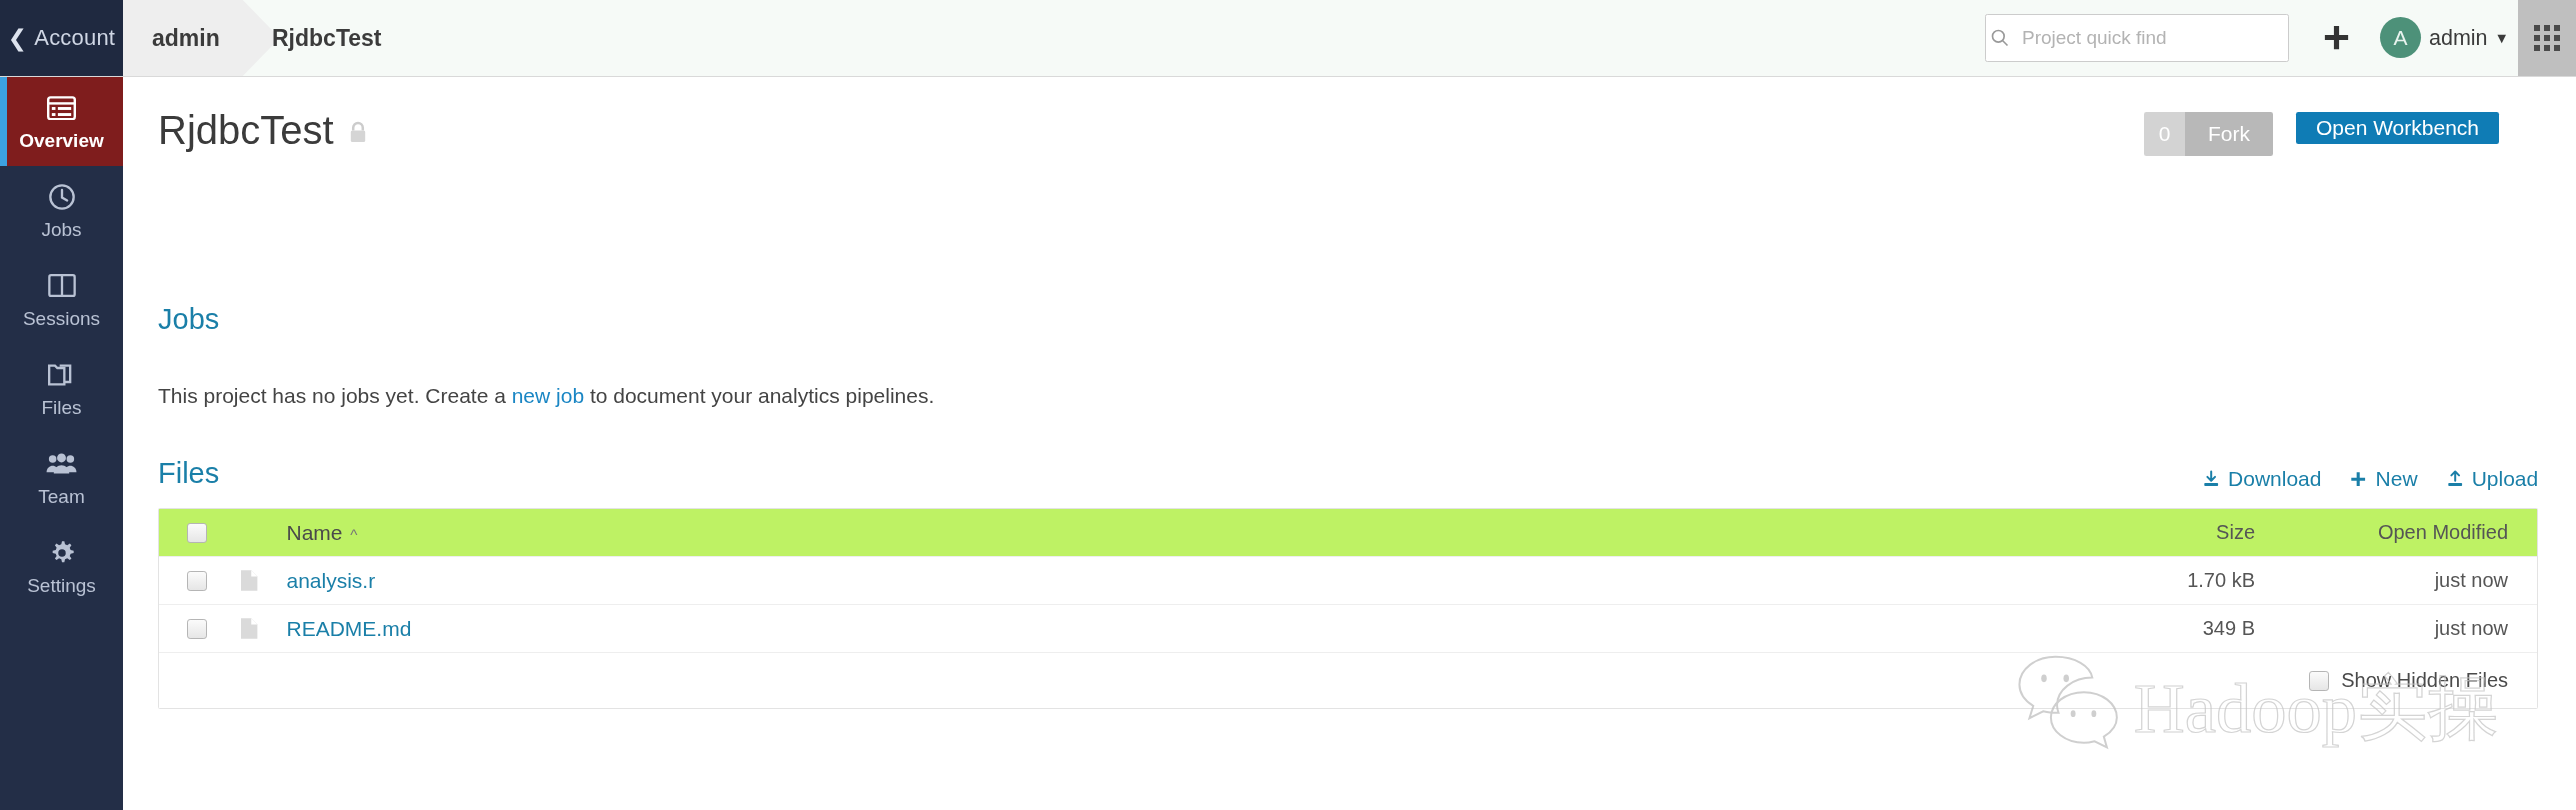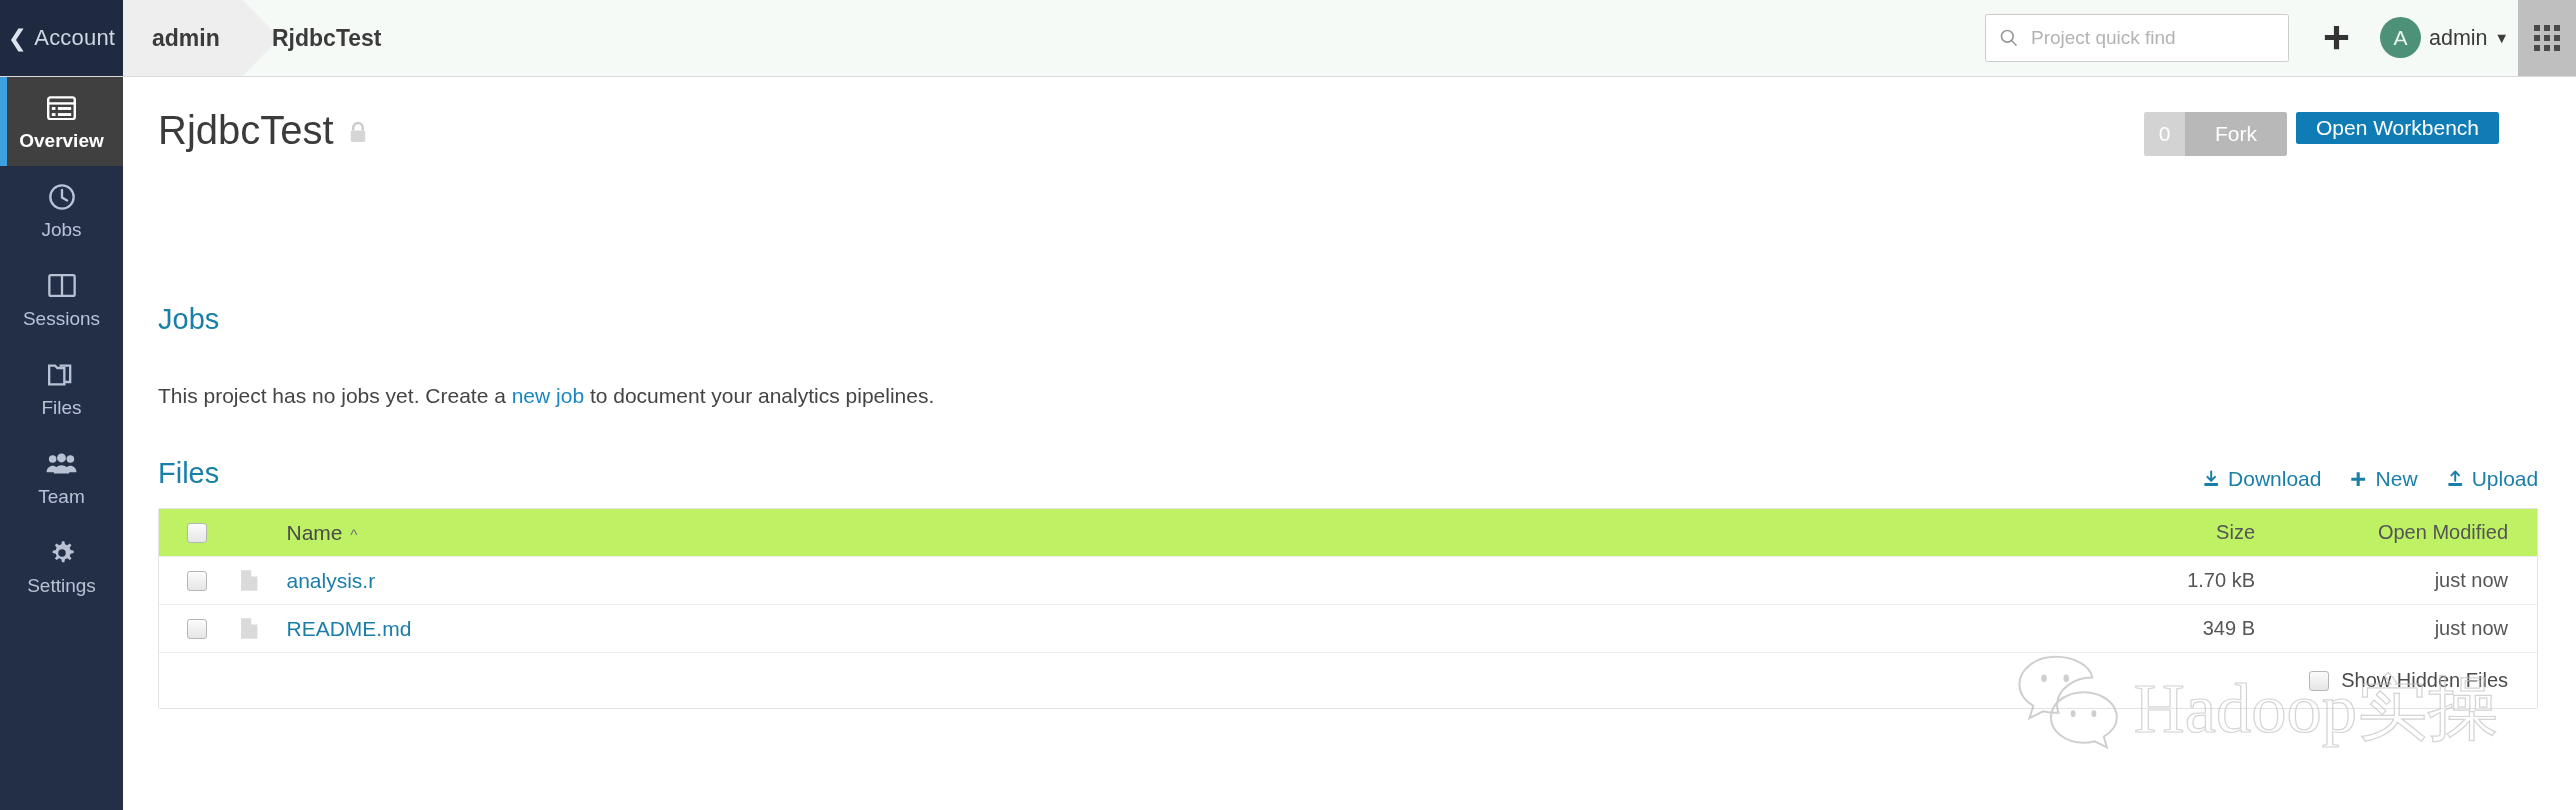--- a/index.html
+++ b/index.html
@@ -79,21 +79,21 @@
     top: 14px;
     left: 1985px;
     width: 304px;
     height: 48px;
     border: 1.5px solid #cccccc;
     border-radius: 2.3px;
     background: #ffffff;
     box-sizing: border-box;
     display: flex;
     align-items: center;
-    padding-left: 13px;
+    padding-left: 4px;
   }
   .quickfind svg { flex: 0 0 auto; }
   .quickfind input {
     border: none;
     outline: none;
     background: transparent;
     font-family: "Liberation Sans", sans-serif;
     font-size: 19px;
     color: #555;
     margin-left: 10px;
@@ -174,21 +174,21 @@
     box-sizing: border-box;
   }
   .nav-item .nav-icon {
     height: 34px;
     display: flex;
     align-items: center;
     justify-content: center;
     margin-bottom: 5.4px;
   }
   .nav-item.active {
-    background: #404040;
+    background: #7f1d1d;
     color: #ffffff;
     font-weight: bold;
   }
   .nav-item.active::before {
     content: "";
     position: absolute;
     left: 0; top: 0;
     width: 7px; height: 100%;
     background: #3da1e0;
   }
@@ -226,21 +226,21 @@
     background: #d3d3d3;
     color: #ffffff;
     display: flex; align-items: center; justify-content: center;
     width: 41px;
     font-size: 21px;
   }
   .fork-label {
     background: #b8b8b8;
     color: #ffffff;
     display: flex; align-items: center; justify-content: center;
-    padding: 0 30px;
+    padding: 0 23px;
     font-size: 21px;
   }
   .open-wb {
     position: absolute;
     top: 35px; left: 2173px;
     width: 203px;
     height: 32px;
     background: #0f7cb5;
     color: #ffffff;
     border: none;

